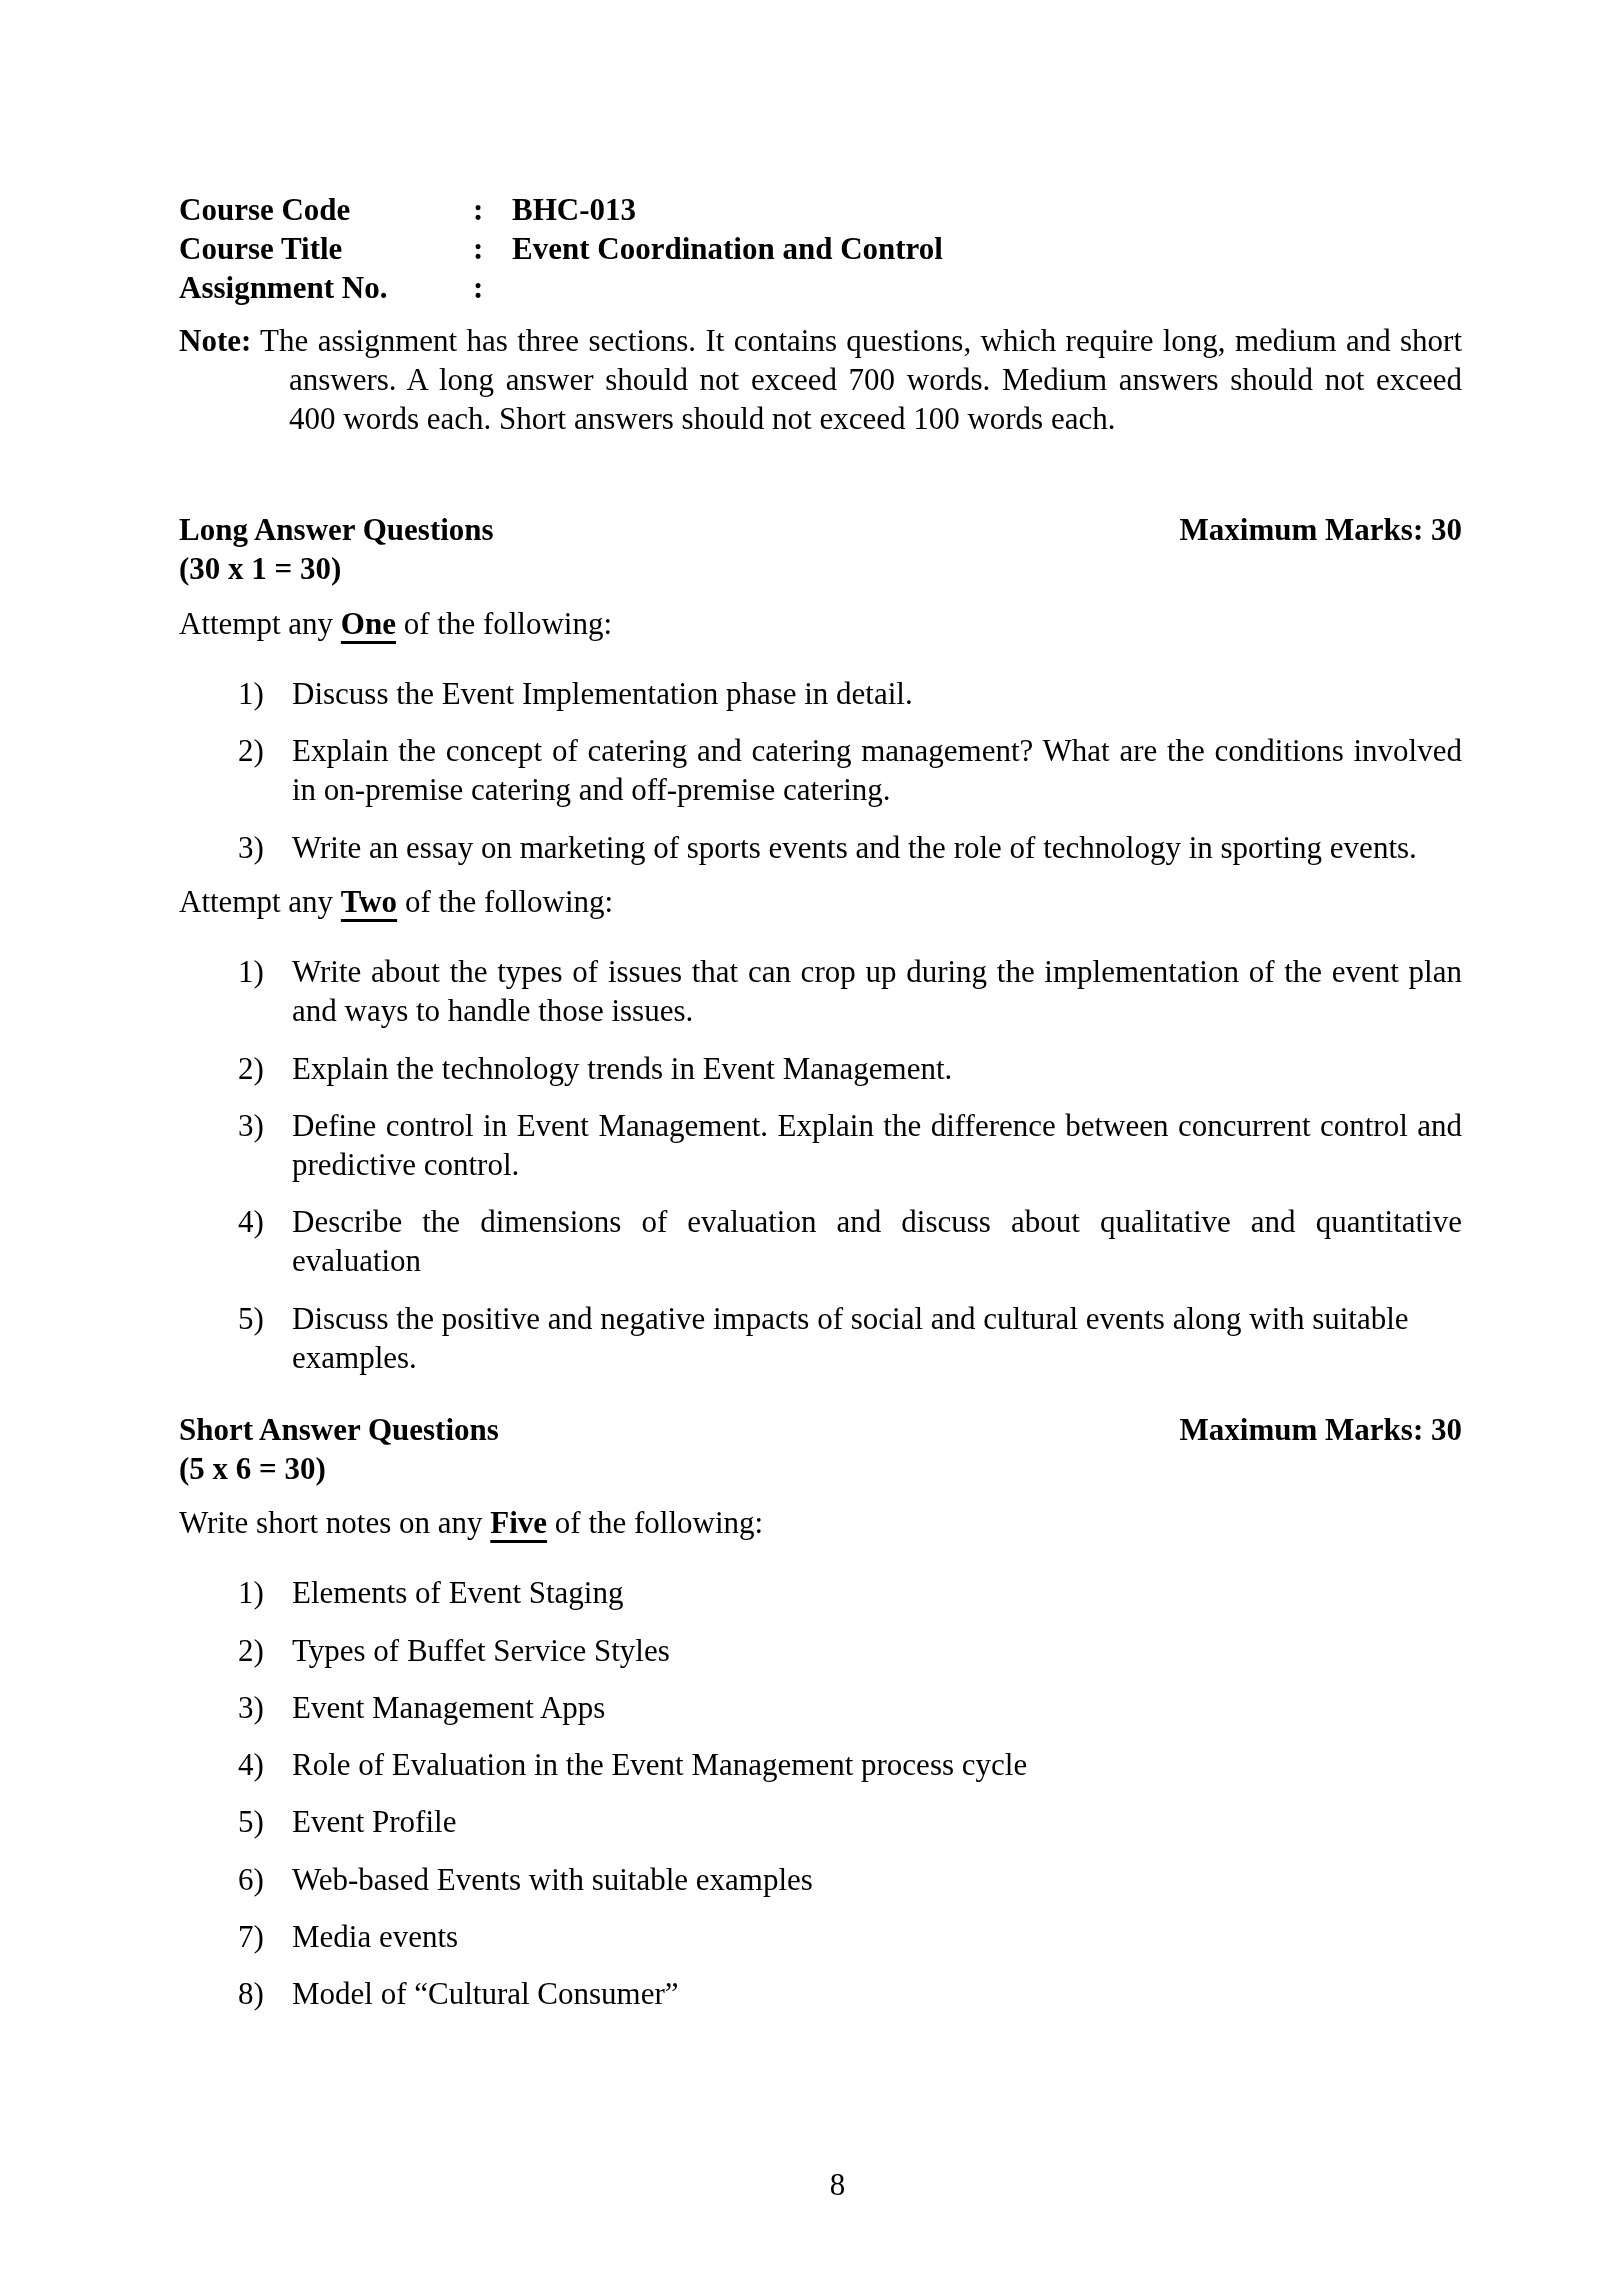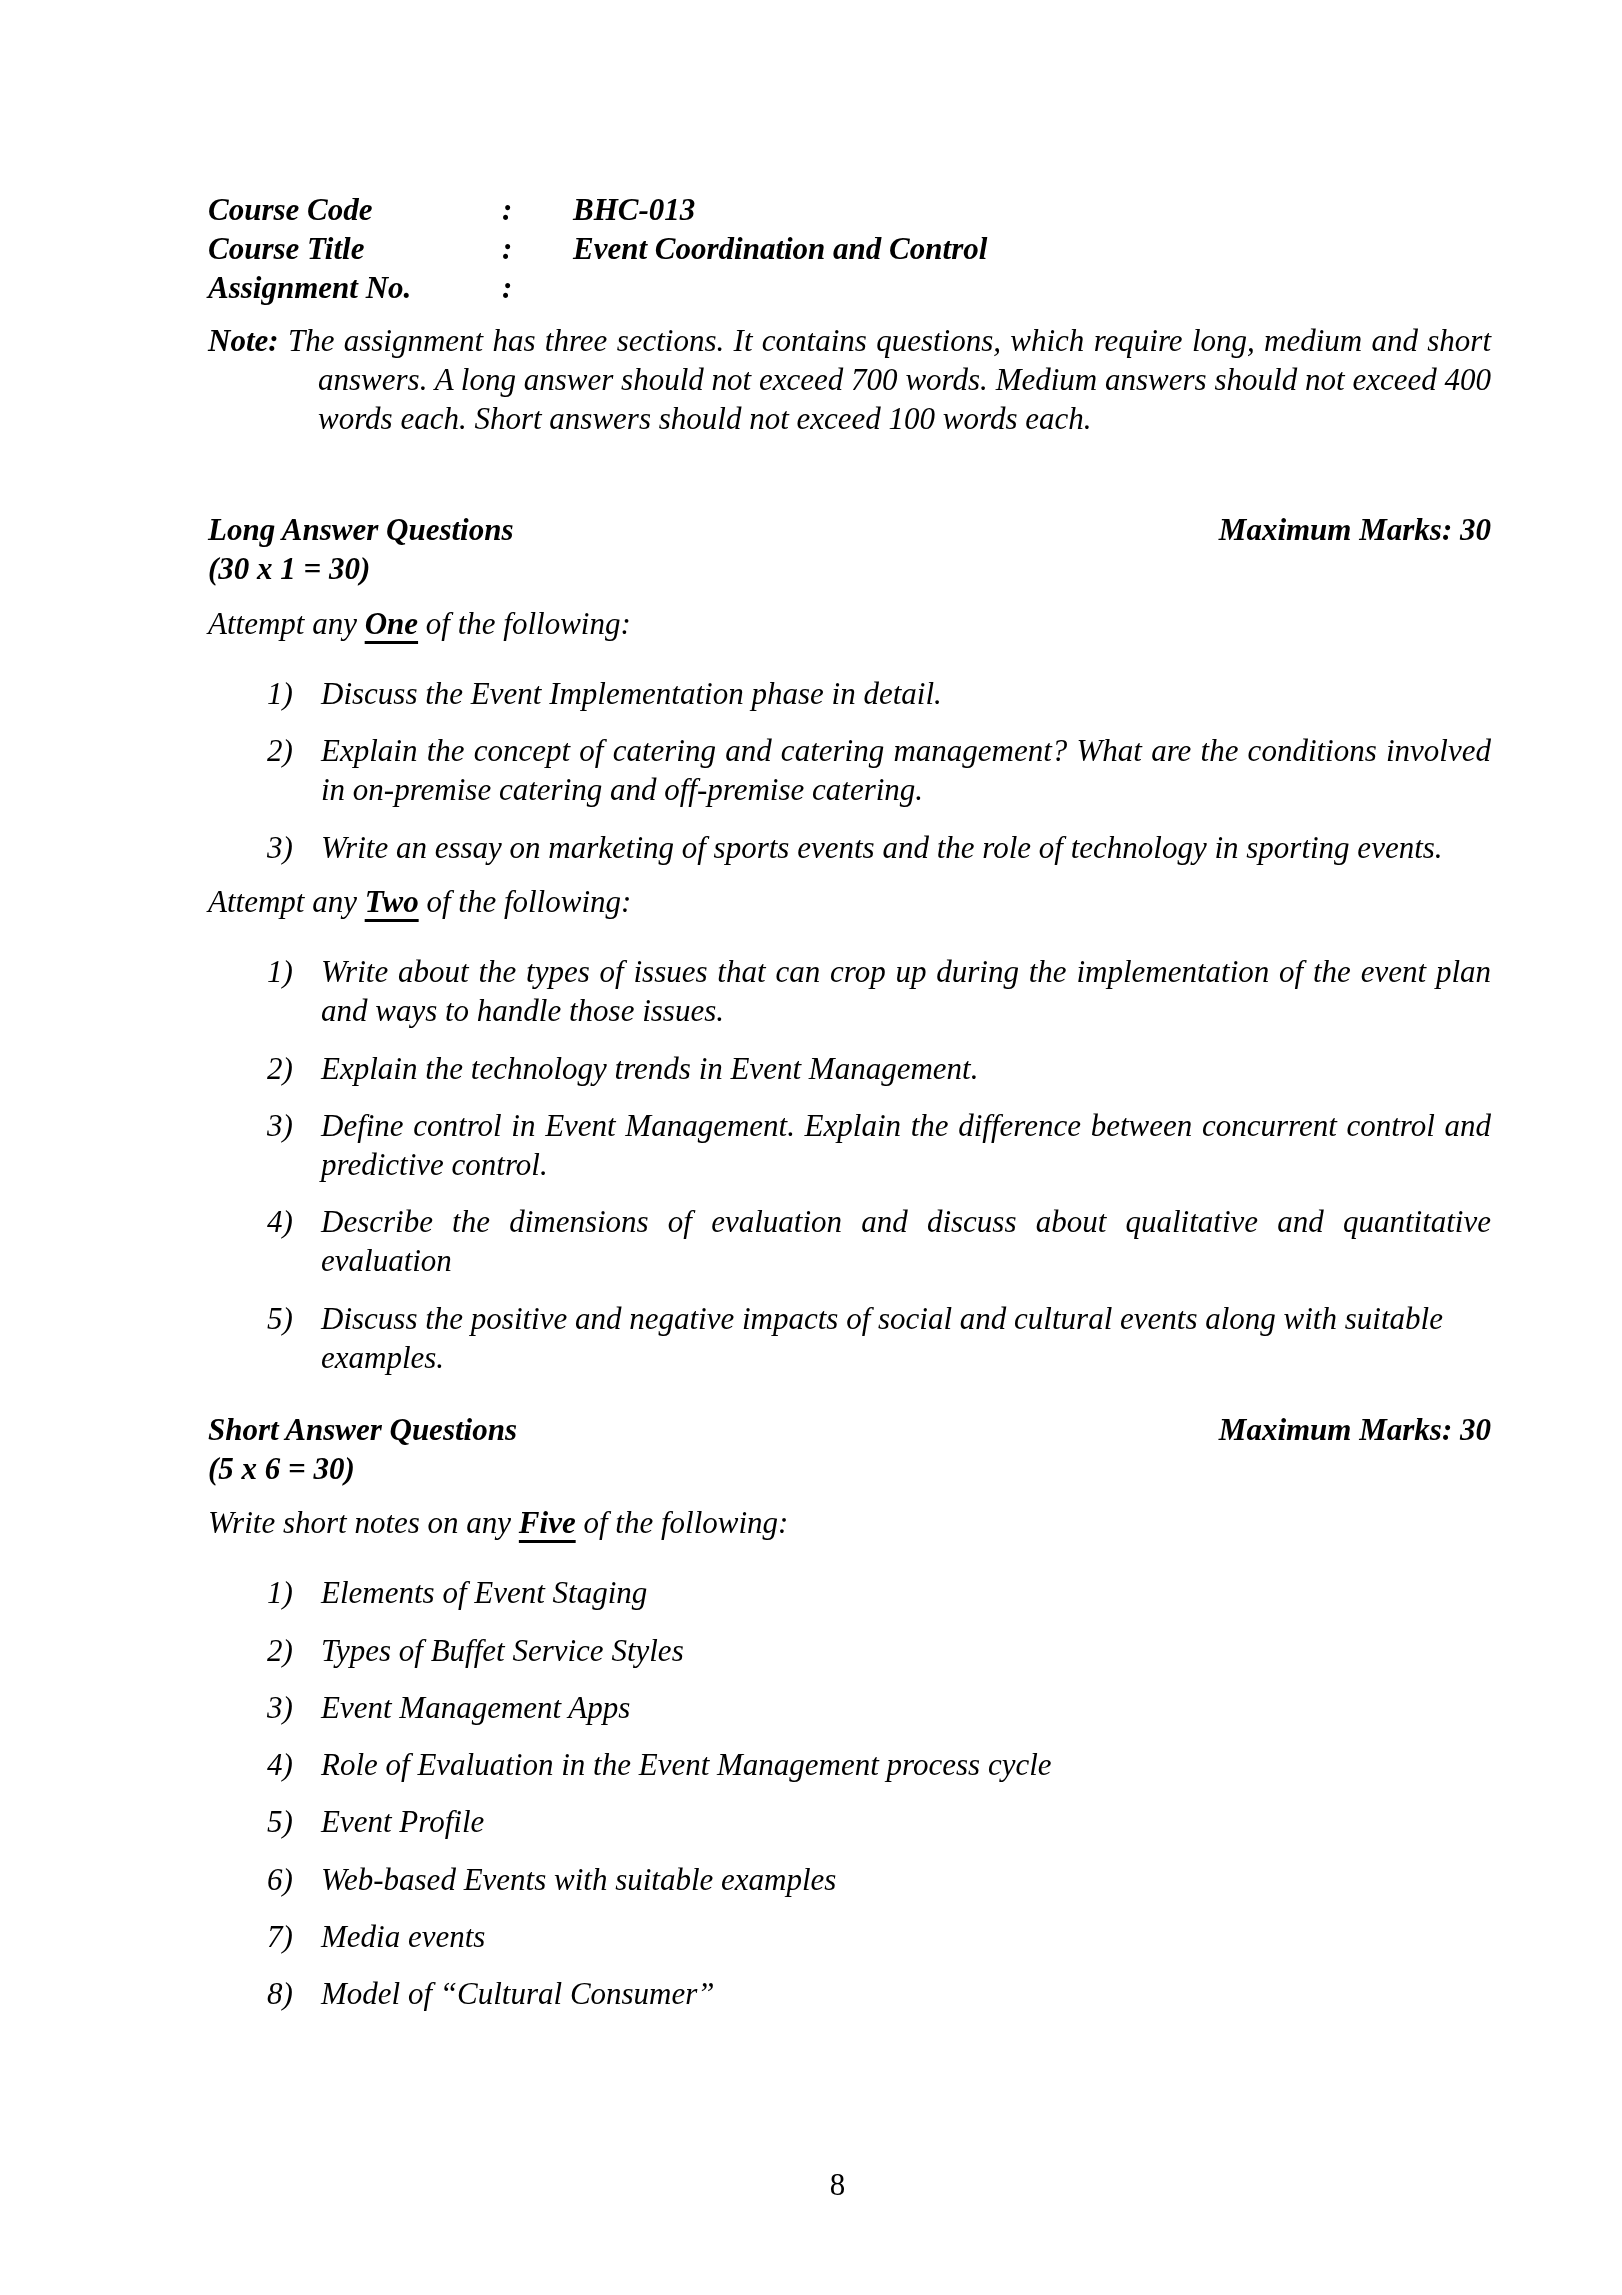--- a/index.html
+++ b/index.html
@@ -3,26 +3,26 @@
 <meta charset="utf-8">
 <style>
   html,body{margin:0;padding:0;}
   body{
     width:1622px;height:2295px;
     background:#ffffff;color:#000000;
     font-family:"Liberation Serif","DejaVu Serif",serif;
     font-size:31px;line-height:39px;
     position:relative;overflow:hidden;
   }
-  .content{position:absolute;left:208px;top:190px;width:1283px;font-style:italic;}
+  .content{position:absolute;left:179px;top:190px;width:1283px;}
   
   .hdr-row{display:flex;font-weight:bold;}
   .hdr-label{width:294px;flex:none;}
   .hdr-colon{width:39px;flex:none;}
-  .hdr-value{flex:1;margin-left:32px;}
+  .hdr-value{flex:1;}
   
   .note{margin-top:14.4px;padding-left:110px;text-indent:-110px;text-align:justify;}
   .note-label{font-weight:bold;}
   
   .section-head{display:flex;justify-content:space-between;font-weight:bold;margin-top:72px;}
   .section-head.mt-50{margin-top:33px;}
   .formula{}
   .formula.bold{font-weight:bold;}
   .formula.pr-125{padding-right:82px;}
   .formula.pr-130{padding-right:85px;}

